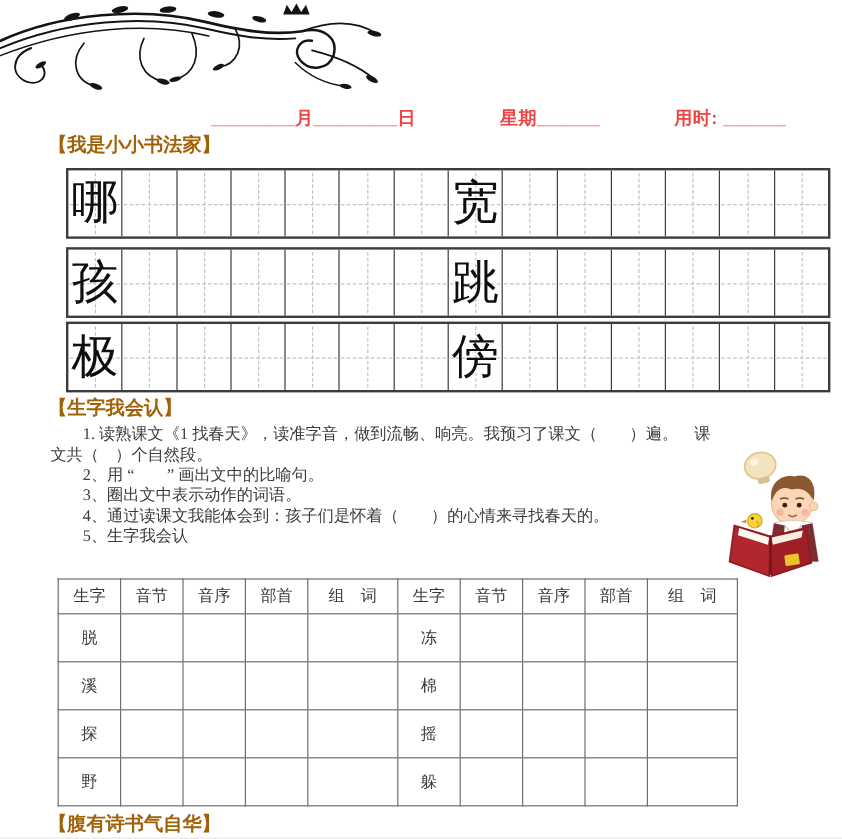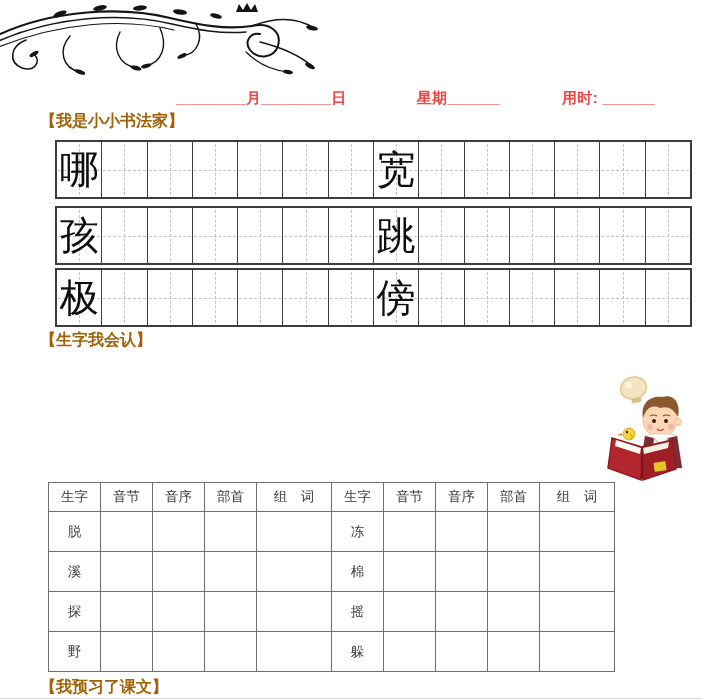--- a/index.html
+++ b/index.html
@@ -246,20 +246,28 @@
       <div class="grid-cell">
         <span class="grid-char"></span>
       </div>
       <div class="grid-cell">
         <span class="grid-char"></span>
       </div>
     </div>
 
   <div class="section-title" id="title-preview">【生字我会认】</div>
 
+  <div class="preview-lines">
+      <div class="instr-line indent">1. 读熟课文《1 找春天》，读准字音，做到流畅、响亮。我预习了课文（　　）遍。　课</div>
+      <div class="instr-line">文共（　）个自然段。</div>
+      <div class="instr-line indent">2、用 “　　” 画出文中的比喻句。</div>
+      <div class="instr-line indent">3、圈出文中表示动作的词语。</div>
+      <div class="instr-line indent">4、通过读课文我能体会到：孩子们是怀着（　　）的心情来寻找春天的。</div>
+      <div class="instr-line indent">5、生字我会认</div>
+    </div>
 
   <svg class="boy-illustration" width="104" height="116" viewBox="0 0 104 116" aria-hidden="true">
 
     <g transform="rotate(-14 38 16)">
       <ellipse cx="38" cy="14" rx="13" ry="11" fill="#f3e3bf" stroke="#e0c98f" stroke-width="1.5"></ellipse>
       <ellipse cx="34" cy="10" rx="4" ry="3" fill="#fbf3dd"></ellipse>
       <rect x="33" y="24" width="10" height="5" rx="2" fill="#d9c08a"></rect>
     </g>
 
     <circle cx="64" cy="46" r="17" fill="#fbd7b6" stroke="#eebd93" stroke-width="1"></circle>
@@ -367,16 +375,16 @@
           <td></td>
           <td>躲</td>
           <td></td>
           <td></td>
           <td></td>
           <td></td>
         </tr>
       </tbody>
   </table>
 
-  <div class="section-title" id="title-reading">【我预习了课文】</div>
+  <div class="section-title" id="title-reading">【腹有诗书气自华】</div>
 
   <div class="bottom-edge"></div>
 </div>
 
 </body></html>

